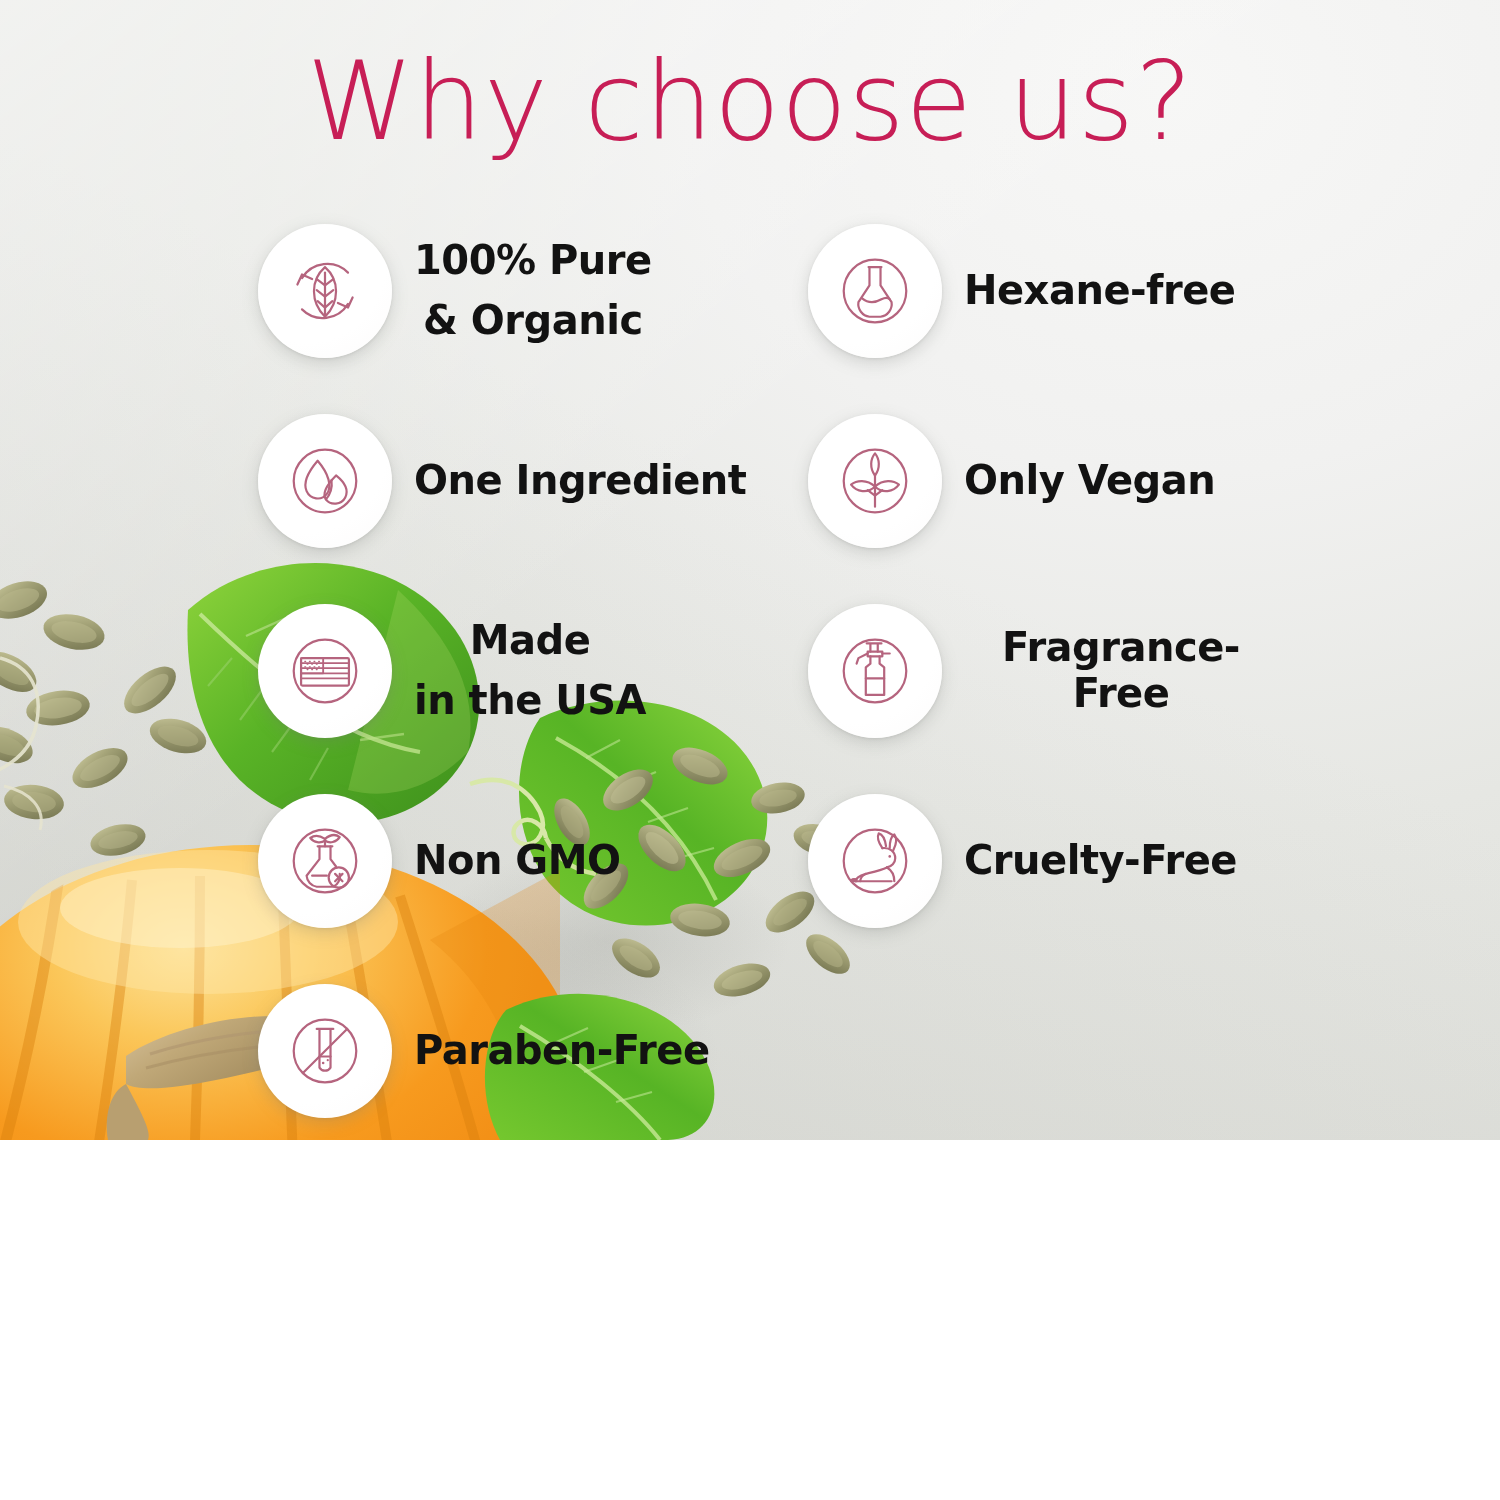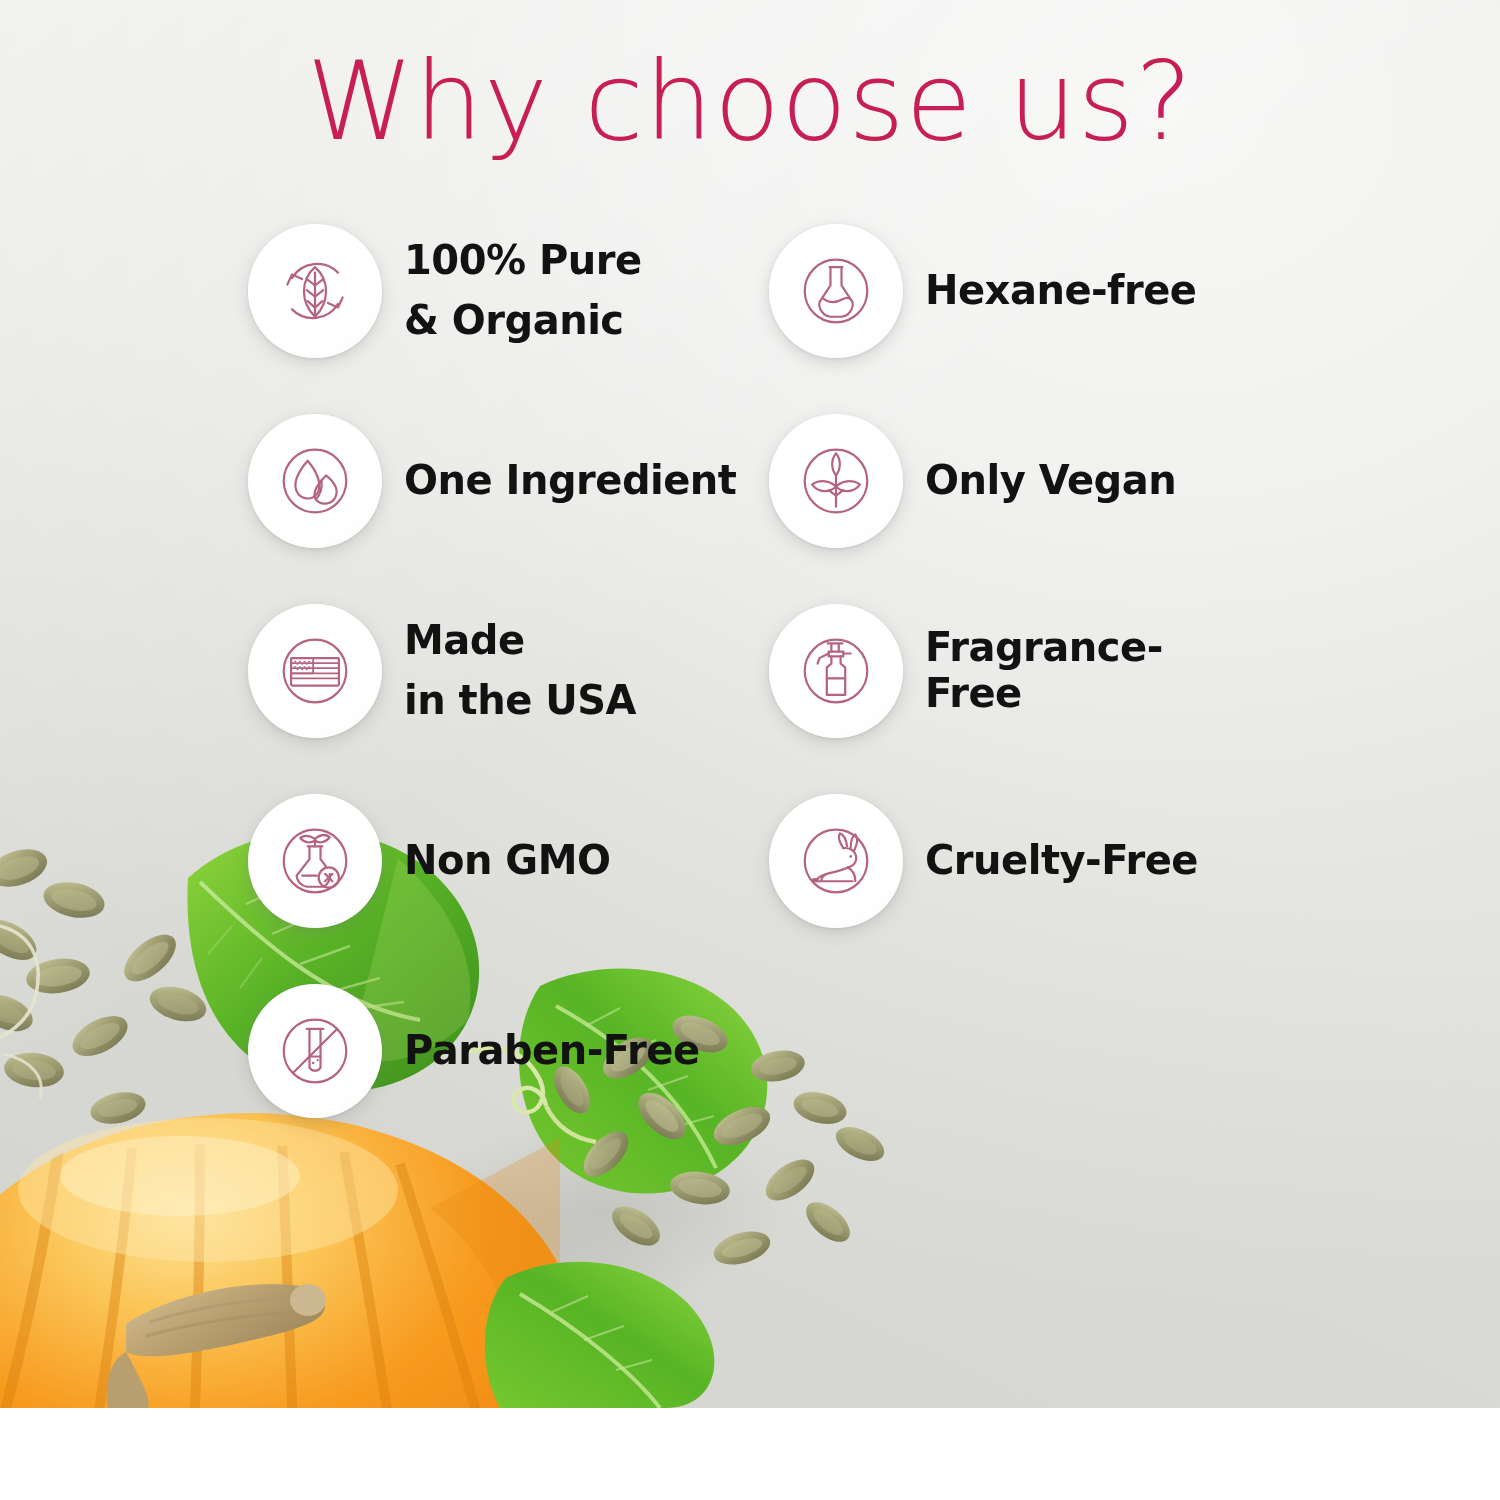--- a/index.html
+++ b/index.html
@@ -10,21 +10,21 @@
   body {
     width: 1500px;
     height: 1500px;
     overflow: hidden;
     font-family: "Liberation Sans", sans-serif;
   }
 
   #poster {
     position: relative;
     width: 1500px;
-    height: 1408px;
+    height: 1140px;
     overflow: hidden;
     background:
       radial-gradient(ellipse 1500px 1200px at 78% 8%, #f7f7f6 0%, #f1f1f0 32%, #e6e7e3 62%, #dcddd8 100%);
   }
 
   
   .bg-sheen {
     position: absolute;
     inset: 0;
     background:
@@ -46,26 +46,27 @@
     letter-spacing: 1px;
     color: #c71e56;
     line-height: 1.08;
     white-space: nowrap;
   }
 
   
   .grid {
     position: absolute;
     top: 196px;
-    left: 248px;
+    left: 258px;
     width: 1090px;
     display: grid;
     grid-template-columns: 490px 470px;
     grid-auto-rows: 190px;
-    column-gap: 31px;
+    column-gap: 60px;
+    text-align: center;
   }
   .feature {
     display: flex;
     align-items: center;
     gap: 22px;
   }
   .badge {
     flex: 0 0 auto;
     width: 134px;
     height: 134px;

